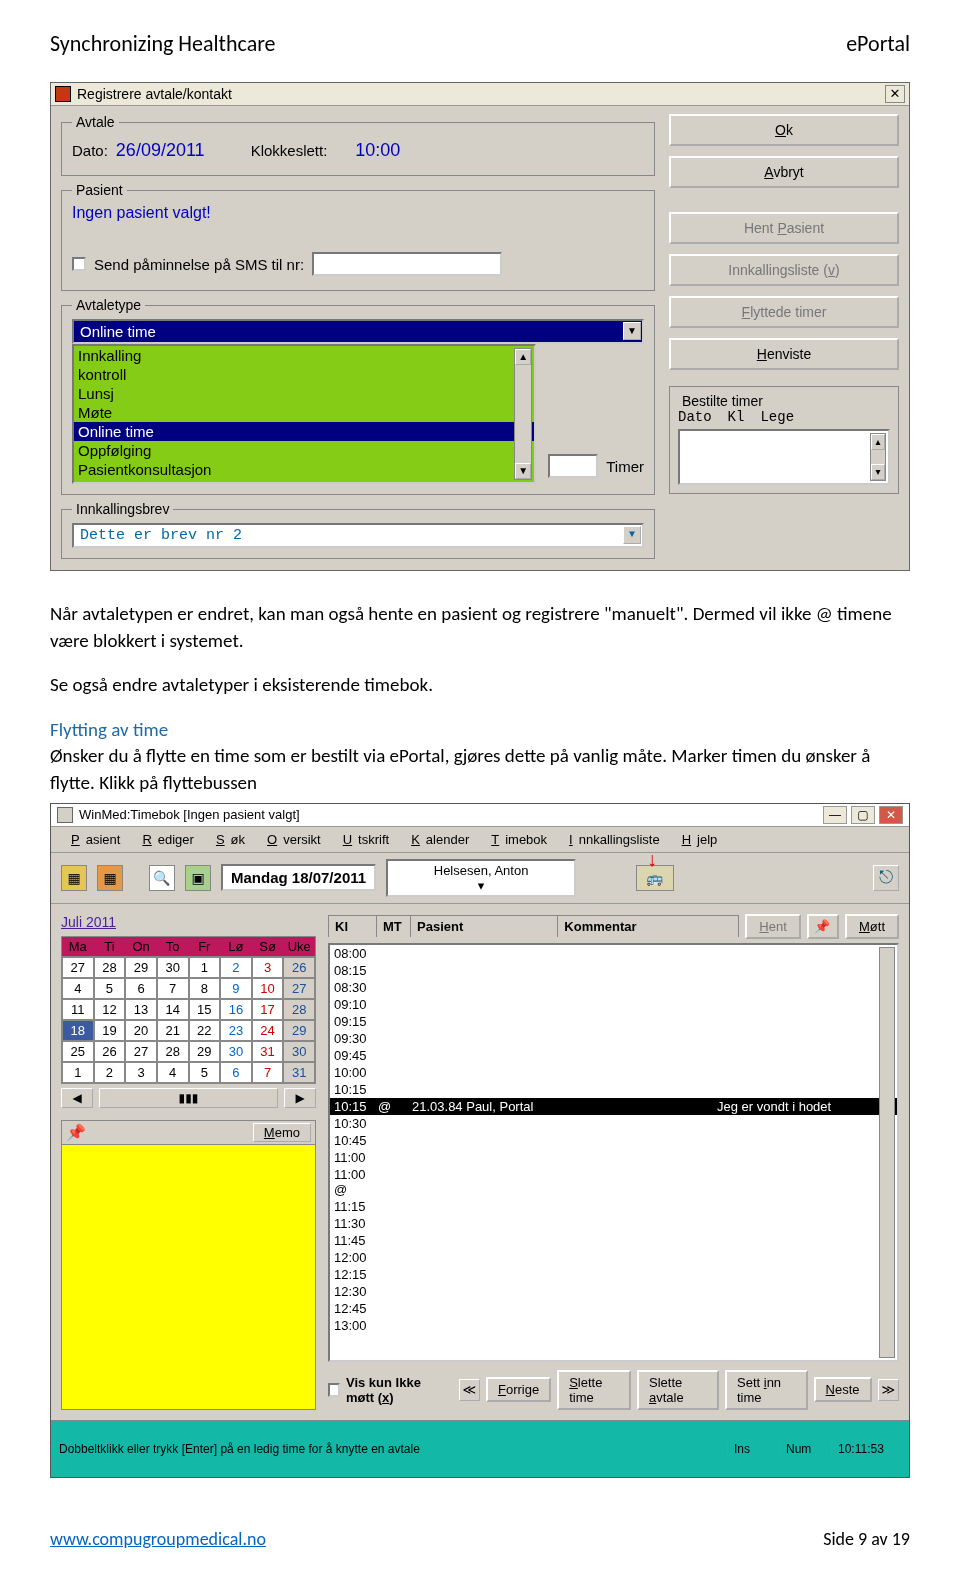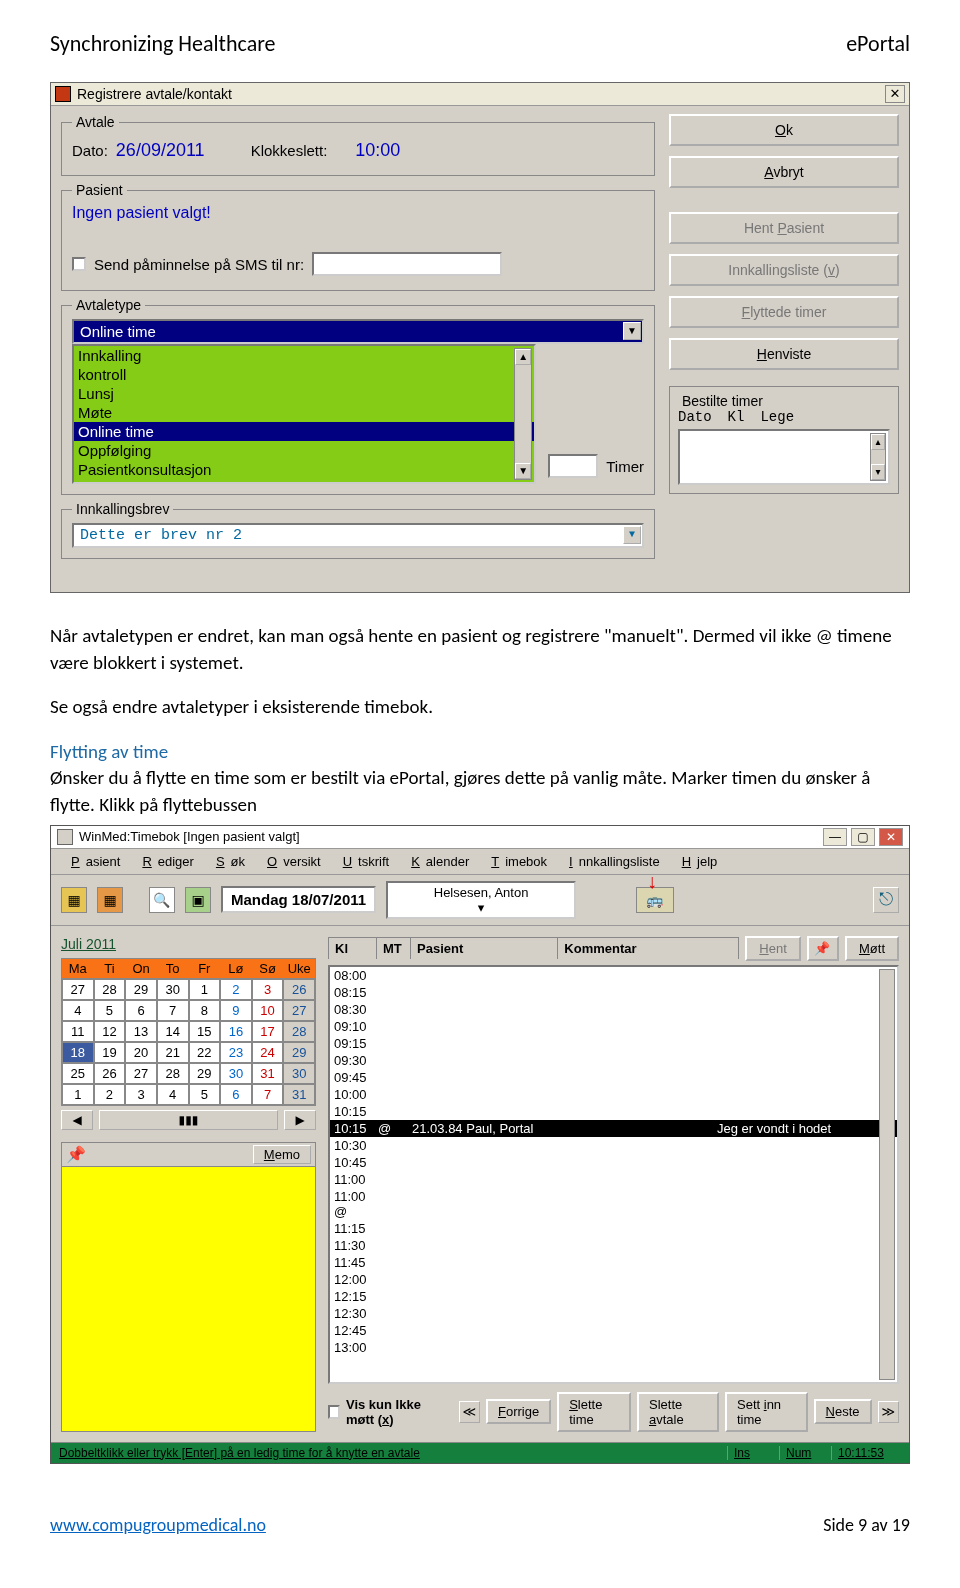--- a/index.html
+++ b/index.html
@@ -48,21 +48,21 @@
     width: 20px; height: 18px;
     background: #ece9d8;
     border: 1px solid #888;
     text-align: center;
     font-size: 13px;
     line-height: 16px;
     cursor: pointer;
   }
   .dlg1 .body {
     display: flex;
-    padding: 8px 10px 27px;
+    padding: 8px 10px 5px;
     gap: 14px;
   }
   .dlg1 .left { flex: 1; }
   .dlg1 .right { width: 230px; display:flex; flex-direction:column; }
   .win-btn {
     background: #d4d0c8;
     border: 2px outset #fff;
     padding: 6px 4px;
     font-size: 14px;
     text-align: center;
@@ -206,23 +206,23 @@
     display:flex;align-items:center;justify-content:space-between;
     width:190px;
     flex-direction:column;
   }
   .tb-exit{width:26px;height:26px;border:1px outset #fff;background:#d4d0c8;display:flex;align-items:center;justify-content:center;color:#14607a;font-size:18px;margin-left:auto;}
 
   .win2 .columns { display:flex; padding:10px; gap:12px; }
   .win2 .colL { width: 255px; }
   .win2 .colR { flex:1; display:flex; flex-direction:column; }
 
-  .month-lbl{color:#14532d;text-decoration:underline;font-size:14px;margin-bottom:6px;display:inline-block;}
+  .month-lbl{color:#4c1d95;text-decoration:underline;font-size:14px;margin-bottom:6px;display:inline-block;}
   .cal{border:1px solid #888;font-size:13px;}
-  .cal .chead{display:flex;background:#f97316;border-bottom:1px solid #888;}
+  .cal .chead{display:flex;background:#be185d;border-bottom:1px solid #888;}
   .cal .chead div{flex:1;text-align:center;padding:2px 0;}
   .cal .crow{display:flex;}
   .cal .crow .cell{
     flex:1;text-align:center;border:1px solid #888;padding:2px 0;
     background:#fff;color:#000;
   }
   .cal .crow .cell.wk{color:#165199;background:#d4d0c8;}
   .cal .crow .cell.red{color:#c00;}
   .cal .crow .cell.blue{color:#06c;}
   .cal .crow .cell.sel{background:#3b5aa0;color:#fff;}
@@ -253,21 +253,21 @@
   .trow .t3{flex:1;}
   .trow .t4{width:180px;}
   .trow.sel{background:#000;color:#fff;}
   .timelist .vscroll{position:absolute;right:2px;top:2px;bottom:2px;width:16px;background:#d4d0c8;border:1px solid #888;}
 
   .bottombar{display:flex;gap:6px;align-items:center;padding:8px 0 0;}
   .bottombar .sbtn{padding:3px 10px;}
   .bbcheck{display:flex;align-items:center;gap:6px;font-size:13px;}
   .arrowb{border:1px outset #fff;background:#d4d0c8;width:26px;height:22px;text-align:center;line-height:20px;}
 
-  .statusbar{display:flex;border-top:1px solid #888;background:#15803d;font-size:12px;padding:3px 8px;gap:12px;text-decoration:underline;}
+  .statusbar{display:flex;border-top:1px solid #888;background:#14b8a6;font-size:12px;padding:21px 8px;gap:12px;}
   .statusbar .sl{flex:1;}
   .statusbar .sc{width:40px;border-left:1px solid #888;padding-left:6px;}
 
   .footer{display:flex;justify-content:space-between;margin-top:50px;font-size:18px;}
   .footer a{color:#0563c1;text-decoration:underline;}
 </style>
 </head>
 <body>
 
 <div class="page">

